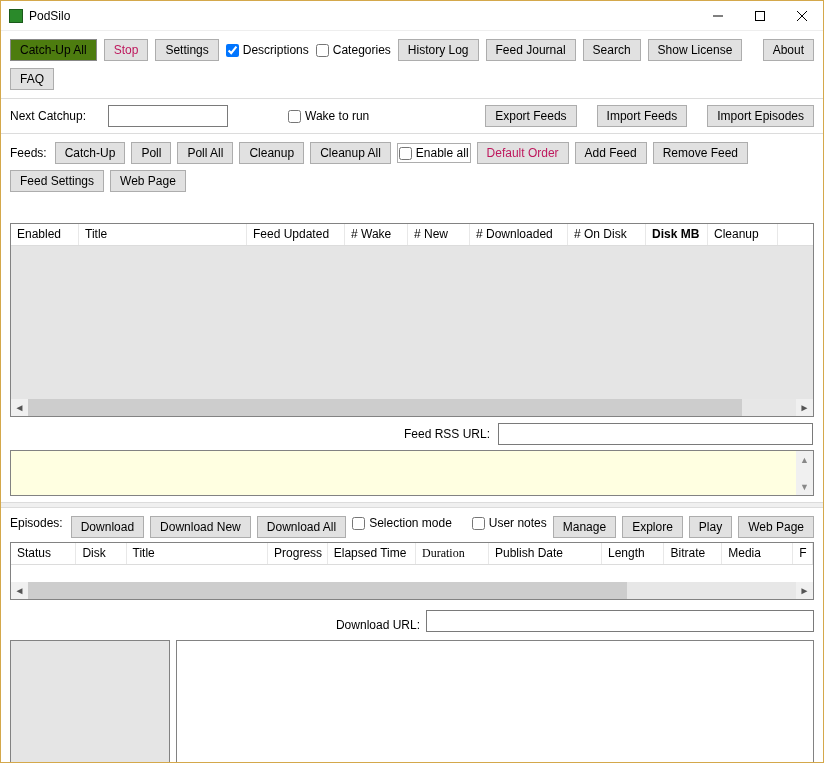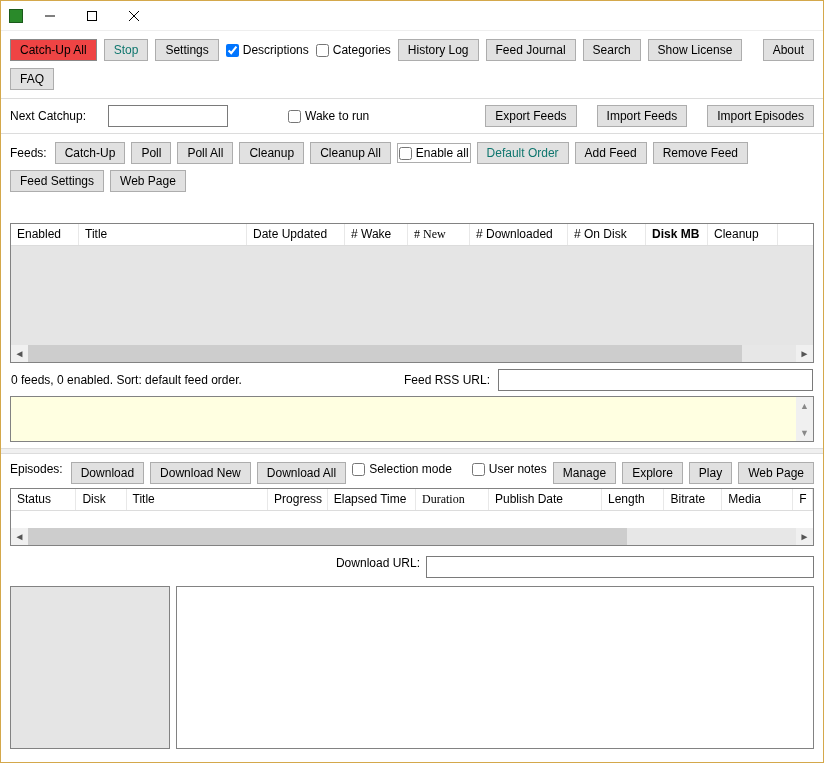--- a/index.html
+++ b/index.html
@@ -4,62 +4,63 @@
 <style>
 * { box-sizing: border-box; margin: 0; padding: 0; font-family: 'Segoe UI', Tahoma, sans-serif; font-size: 12px; }
 body { background: #fff; width: 824px; height: 763px; border: 1px solid #d4a84b; overflow: hidden; }
 .titlebar { height: 30px; display: flex; align-items: center; padding-left: 8px; border-bottom: 1px solid #eee; }
 .titlebar .app-icon { width: 14px; height: 14px; background: #2a8a2a; border: 1px solid #1a5a1a; margin-right: 6px; }
 .titlebar .title { flex: 1; font-size: 12px; }
 .titlebar .win-btn { width: 42px; height: 29px; display: flex; align-items: center; justify-content: center; cursor: pointer; font-size: 13px; }
 .titlebar .win-btn svg { pointer-events: none; }
 .toolbar { padding: 8px 9px; display: flex; flex-wrap: wrap; gap: 7px; align-items: center; border-bottom: 1px solid #dcdcdc; }
 .btn { background: #e1e1e1; border: 1px solid #adadad; padding: 3px 9px; cursor: pointer; font-size: 12px; }
-.btn.green { background: #ef4444; border-color: #888; text-align: right; }
-.btn.disabled { color: #0f766e; cursor: default; }
+.btn.green { background: #4d7c0f; border-color: #888; text-align: right; }
+.btn.disabled { color: #be185d; cursor: default; }
 .chk { display: flex; align-items: center; gap: 4px; cursor: pointer; }
 .chk input { width: 13px; height: 13px; }
 .row2 { padding: 6px 9px; display: flex; align-items: center; gap: 20px; border-bottom: 1px solid #dcdcdc; }
 .row2 .input-box { width: 120px; height: 22px; border: 1px solid #7a7a7a; background: #fff; }
 .row2 .spacer { flex: 1; max-width: 110px; }
 .section-pad { padding: 8px 9px 0; }
 .feed-toolbar { display: flex; align-items: center; gap: 6px; flex-wrap: wrap; margin-bottom: 3px; }
 .label { font-size: 12px; padding-right: 2px; }
 .chk-frame { border: 1px solid #adadad; background: #fff; padding: 2px 1px; }
-.table-wrap { border: 1px solid #828282; background: #e5e5e5; height: 140px; position: relative; margin-top: 31px; }
+.table-wrap { border: 1px solid #828282; background: #e5e5e5; height: 194px; position: relative; margin-top: 31px; }
 .table-head { display: flex; background: #fff; border-bottom: 1px solid #dcdcdc; height: 22px; }
 .table-head .col { padding: 3px 6px; border-right: 1px solid #e8e8e8; white-space: nowrap; overflow: hidden; }
 .hscroll { position: absolute; bottom: 0; left: 0; right: 0; height: 17px; background: #f0f0f0; display: flex; align-items: center; }
 .hscroll .arrow { width: 17px; height: 17px; display: flex; align-items: center; justify-content: center; cursor: pointer; color: #555; font-size: 10px; }
 .hscroll .track { flex: 1; height: 17px; background: #e7e7e7; position: relative; }
 .hscroll .thumb { position: absolute; left: 0; width: 93%; height: 100%; background: #cdcdcd; }
 .status-row { display: flex; align-items: center; padding: 6px 1px 5px; gap: 8px; }
 .status-row .status-text { flex: 0 0 auto; }
 .status-row .rss-label { margin-left: auto; }
 .status-row .rss-input { flex: 1; max-width: 315px; height: 22px; border: 1px solid #7a7a7a; background: #fff; }
 .yellow-area { border: 1px solid #828282; background: #ffffe1; height: 46px; position: relative; margin-bottom: 6px; }
 .yellow-area .vscroll { position: absolute; right: 0; top: 0; bottom: 0; width: 17px; background: #f0f0f0; display: flex; flex-direction: column; }
 .yellow-area .vscroll .arrow { height: 17px; display: flex; align-items: center; justify-content: center; cursor: pointer; color: #888; font-size: 9px; }
 .split { height: 6px; background: #f0f0f0; border-top: 1px solid #dcdcdc; border-bottom: 1px solid #dcdcdc; }
 .ep-toolbar { padding: 8px 9px 4px; display: flex; align-items: flex-start; gap: 6px; flex-wrap: wrap; }
 .ep-table-wrap { margin: 0 9px; border: 1px solid #828282; background: #fff; height: 58px; position: relative; }
 .ep-table-wrap .hscroll .thumb { width: 78%; }
-.dl-row { display: flex; align-items: flex-start; padding: 10px 9px 4px; gap: 6px; justify-content: flex-end; }
+.dl-row { display: flex; align-items: flex-end; padding: 10px 9px 4px; gap: 6px; justify-content: flex-end; }
 .dl-row .dl-label { margin-left: auto; }
 .dl-row .dl-input { flex: 0 0 388px; height: 22px; border: 1px solid #7a7a7a; background: #fff; }
 .bottom-panes { display: flex; gap: 6px; padding: 4px 9px 0; }
 .pane { border: 1px solid #828282; background: #fff; height: 163px; }
 .pane.left { width: 160px; background: #e5e5e5; }
 .pane.right { flex: 1; }
 </style>
 </head>
 <body>
 
 <div class="titlebar">
   <div class="app-icon"></div>
+  <div class="title">PodSilo</div>
   <div class="win-btn">
       <svg width="10" height="10">
         <line x1="0" y1="5" x2="10" y2="5" stroke="#000"></line>
       </svg>
     </div>
   <div class="win-btn">
       <svg width="10" height="10">
         <rect x="0.5" y="0.5" width="9" height="9" fill="none" stroke="#000"></rect>
       </svg>
     </div>
@@ -124,39 +125,38 @@
     <button class="btn">Add Feed</button>
     <button class="btn">Remove Feed</button>
     <button class="btn">Feed Settings</button>
     <button class="btn">Web Page</button>
   </div>
 
   <div class="table-wrap">
     <div class="table-head" id="feeds-head">
         <div class="col" style="width: 68px;">Enabled</div>
         <div class="col" style="width: 168px;">Title</div>
-        <div class="col" style="width: 98px;">Date Updated</div>
+        <div class="col" style="width: 98px;">Feed Updated</div>
         <div class="col" style="width: 63px;"># Wake</div>
-        <div class="col" style="width: 62px; font-family: Liberation Serif, serif;"># New</div>
+        <div class="col" style="width: 62px;"># New</div>
         <div class="col" style="width: 98px;"># Downloaded</div>
         <div class="col" style="width: 78px;"># On Disk</div>
         <div class="col" style="width: 62px; font-weight: bold;">Disk MB</div>
         <div class="col" style="width: 70px;">Cleanup</div>
       </div>
     <div class="hscroll">
       <div class="arrow">◄</div>
       <div class="track">
           <div class="thumb"></div>
         </div>
       <div class="arrow">►</div>
     </div>
   </div>
 
   <div class="status-row">
-    <span class="status-text">0 feeds, 0 enabled.  Sort: default feed order.</span>
     <span class="rss-label">Feed RSS URL:</span>
     <input class="rss-input" style="">
   </div>
 
   <div class="yellow-area">
     <div class="vscroll">
       <div class="arrow">▲</div>
       <div style="flex:1"></div>
       <div class="arrow">▼</div>
     </div>

